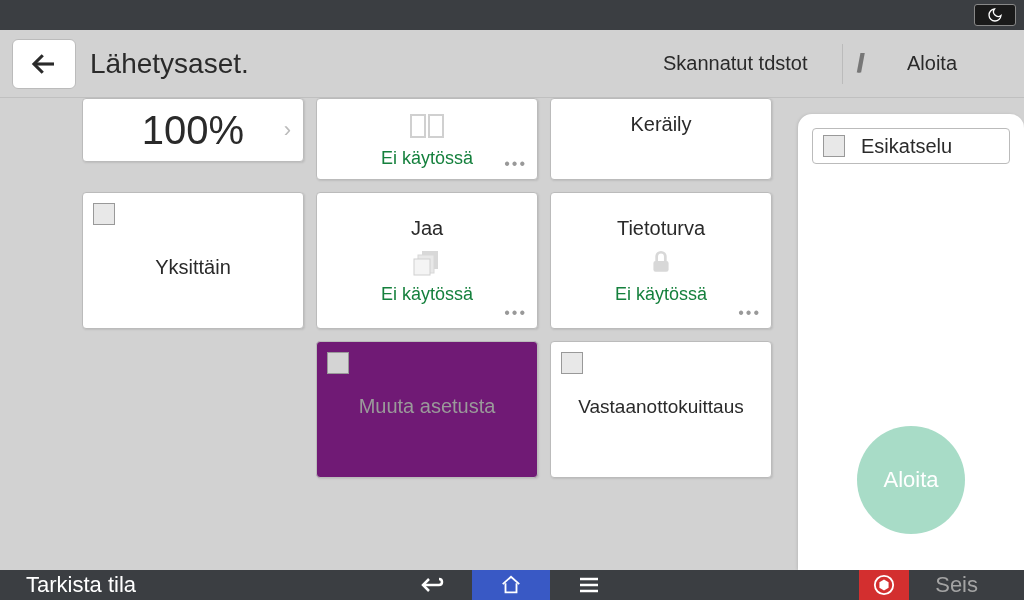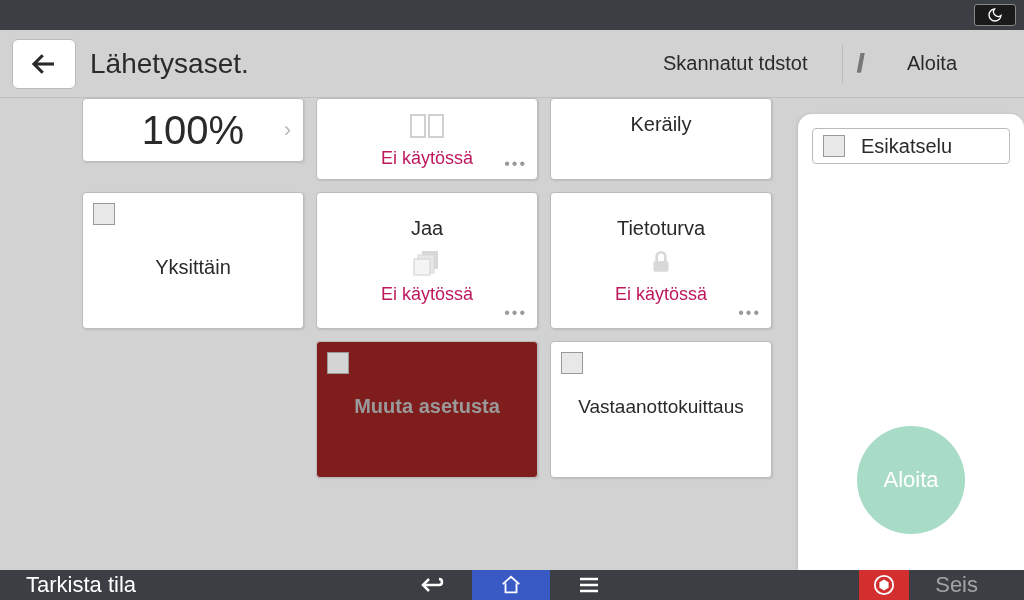--- a/index.html
+++ b/index.html
@@ -28,24 +28,24 @@
     
     .card.top-partial { height: 82px; margin-top: 0; }
     .card.big { height: 64px; display: flex; align-items: center; justify-content: center; position: relative; }
     .big-value { font-size: 40px; color: #2a2a2a; }
     .chevron-right { position: absolute; right: 12px; color: #bbb; font-size: 22px; }
 
     .card.mid { height: 137px; display: flex; flex-direction: column; align-items: center; justify-content: center; position: relative; }
     .card-check { position: absolute; top: 10px; left: 10px; width: 22px; height: 22px; border: 1px solid #999; background: #e8e8e8; }
     .card-title { font-size: 20px; color: #2a2a2a; margin-bottom: 6px; }
     .card-icon { height: 32px; display: flex; align-items: center; justify-content: center; margin-bottom: 6px; }
-    .card-footer { font-size: 18px; color: #be185d; }
+    .card-footer { font-size: 18px; color: #15803d; }
     .card-dots { position: absolute; bottom: 6px; right: 10px; color: #999; font-size: 16px; letter-spacing: 2px; }
 
-    .card.disabled { background: #7f1d1d; font-weight: bold; }
+    .card.disabled { background: #701a75; }
     .card.disabled .card-title { color: #9a9a9a; }
 
     
     .right-panel { width: 226px; background: #fff; border-top-left-radius: 14px; border-top-right-radius: 14px; margin-top: 16px; margin-right: 0; padding: 14px 14px 0 14px; position: relative; box-shadow: -1px 0 3px rgba(0,0,0,0.1); }
     .preview-btn { width: 100%; height: 36px; border: 1px solid #bbb; border-radius: 4px; background: #fff; display: flex; align-items: center; padding-left: 10px; gap: 16px; cursor: pointer; }
     .preview-check { width: 22px; height: 22px; border: 1px solid #999; background: #e8e8e8; }
     .preview-label { font-size: 20px; color: #2a2a2a; }
     .start-btn { width: 108px; height: 108px; border-radius: 50%; background: #a8dcc7; display: flex; align-items: center; justify-content: center; color: #fff; font-size: 22px; position: absolute; bottom: 36px; left: 50%; transform: translateX(-50%); cursor: pointer; }
 
     

